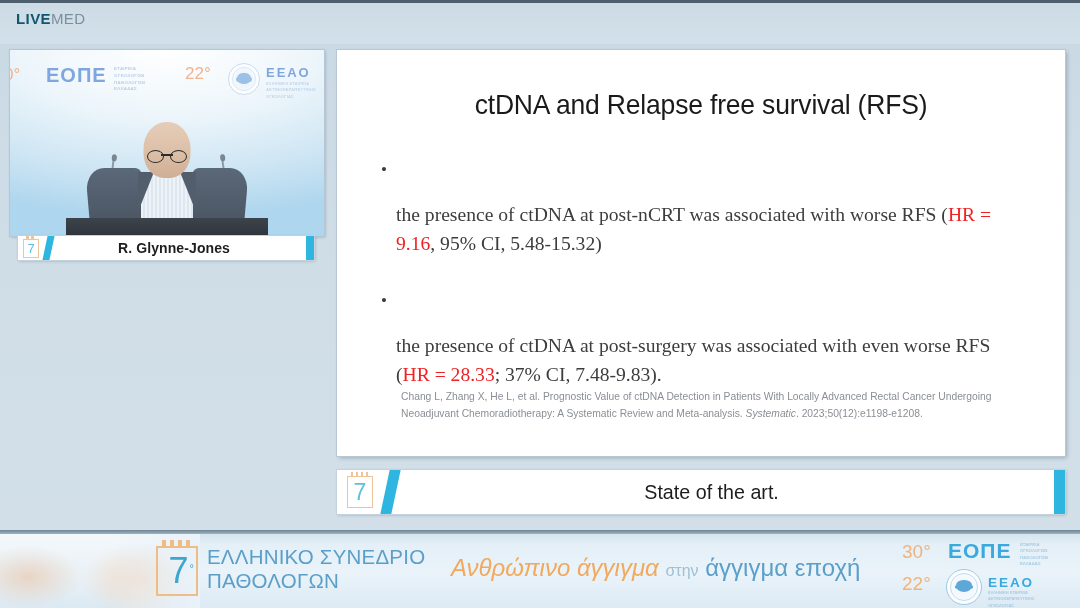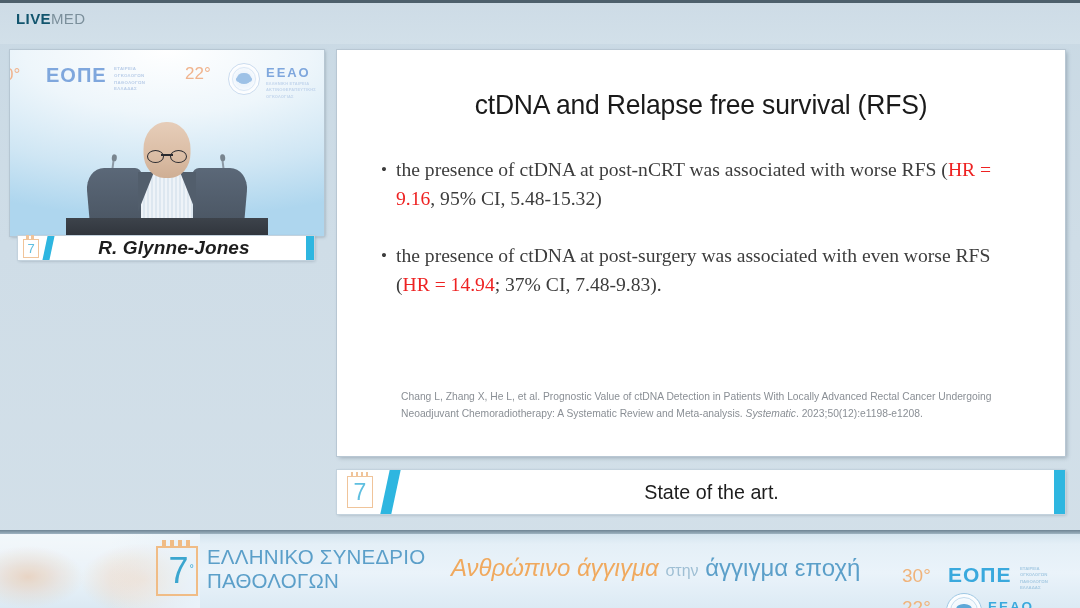--- a/index.html
+++ b/index.html
@@ -172,21 +172,21 @@
   .capbar-endcap {
     flex: 0 0 auto; height: 100%; background: #2eb6e0;
   }
 
   
   #name-badge { left: 18px; top: 236px; width: 296px; height: 24px; }
   #name-badge .capbar-logo  { width: 26px; }
   #name-badge .mini-crest   { width: 16px; height: 19px; }
   #name-badge .mini-crest .seven { font-size: 13px; }
   #name-badge .capbar-stripe{ width: 7px; margin-left: 1px; }
-  #name-badge .capbar-text  { font-size: 19px; font-weight: bold; letter-spacing: .1px; padding-right: 10px; font-style: italic;}
+  #name-badge .capbar-text  { font-size: 14px; font-weight: bold; letter-spacing: .1px; padding-right: 10px;}
   #name-badge .capbar-endcap{ width: 8px; }
 
   
   .slide {
     position: absolute; left: 337px; top: 50px; width: 728px; height: 406px;
     background: #fff;
     box-shadow: 0 0 0 1px #b8c7d3, 2px 2px 4px rgba(40,60,75,.3);
   }
   .slide-title {
     position: absolute; left: 0; right: 0; top: 38px;
@@ -195,21 +195,21 @@
     transform: scaleX(.93); transform-origin: center;
   }
   .bullets {
     position: absolute; left: 44px; right: 40px; top: 106px;
   }
   .bullet {
     display: flex; font-family: "Liberation Serif", serif;
     font-size: 19.6px; color: #3d3d3d; line-height: 1.48; margin-bottom: 28px;
   }
   .bullet .dot { flex: 0 0 auto; width: 15px; font-size: 17px; line-height: 1.6;}
-  .bullet .btxt { flex: 1 1 auto; }
+  .bullet .btxt { flex: 1 1 auto; margin-top: 45px; }
   .hr-red { color: #ee2222; }
   .citation {
     position: absolute; left: 64px; right: 46px; top: 339px;
     font-size: 10.3px; color: #8a8f95; line-height: 1.62;
   }
   .citation i { font-style: italic; }
 
   
   #state-bar { left: 337px; top: 470px; width: 728px; height: 44px; }
   #state-bar .capbar-logo  { width: 46px; }
@@ -262,21 +262,21 @@
     white-space: pre-line; letter-spacing: .2px;
   }
   .f-theme {
     position: absolute; left: 451px; top: 26px;
     font-size: 24px; line-height: 1; white-space: nowrap;
   }
   .f-theme .o { color: #f0a95e; font-style: italic; }
   .f-theme .s { color: #9fbfd4; font-size: 16px; }
   .f-theme .b { color: #5b9fc9; }
   .f-right { position: absolute; right: 8px; top: 8px; width: 170px; height: 66px; }
-  .fr-row { position: absolute; left: 0; width: 100%; height: 30px; margin-top: 24px; }
+  .fr-row { position: absolute; left: 0; width: 100%; height: 30px; }
   .fr-row.r1 { top: 2px; }
   .fr-row.r2 { top: 34px; }
   .fr-num {
     position: absolute; left: 0; top: 2px; font-size: 19px; color: #f0b37a; line-height: 1;
   }
   .fr-eope {
     position: absolute; left: 46px; top: 0px; color: #3aa9dd;
     font-weight: bold; font-size: 21px; letter-spacing: 1px; line-height: 1;
   }
   .fr-eope-sub {
@@ -363,21 +363,21 @@
   <div class="slide">
     <div class="slide-title">ctDNA and Relapse free survival (RFS)</div>
 
     <div class="bullets">
       <div class="bullet">
         <span class="dot">•</span>
         <span class="btxt"><span> the presence of ctDNA at post-nCRT was associated with worse RFS (</span><span class="hr-red">HR = 9.16</span><span>, 95% CI, 5.48-15.32)</span></span>
       </div>
       <div class="bullet">
         <span class="dot">•</span>
-        <span class="btxt"><span>the presence of ctDNA at post-surgery was associated with even worse RFS (</span><span class="hr-red">HR = 14.94</span><span>; 37% CI, 7.48-9.83).</span></span>
+        <span class="btxt"><span>the presence of ctDNA at post-surgery was associated with even worse RFS (</span><span class="hr-red">HR = 28.33</span><span>; 37% CI, 7.48-9.83).</span></span>
       </div>
     </div>
 
     <div class="citation"><span>Chang L, Zhang X, He L, et al. Prognostic Value of ctDNA Detection in Patients With Locally Advanced Rectal Cancer Undergoing Neoadjuvant Chemoradiotherapy: A Systematic Review and Meta-analysis. </span><i>Systematic</i><span>. 2023;50(12):e1198-e1208.</span></div>
   </div>
 
   <div class="capbar" id="state-bar">
     <div class="capbar-logo">
       <span class="mini-crest">
         <span class="seven">7</span>

